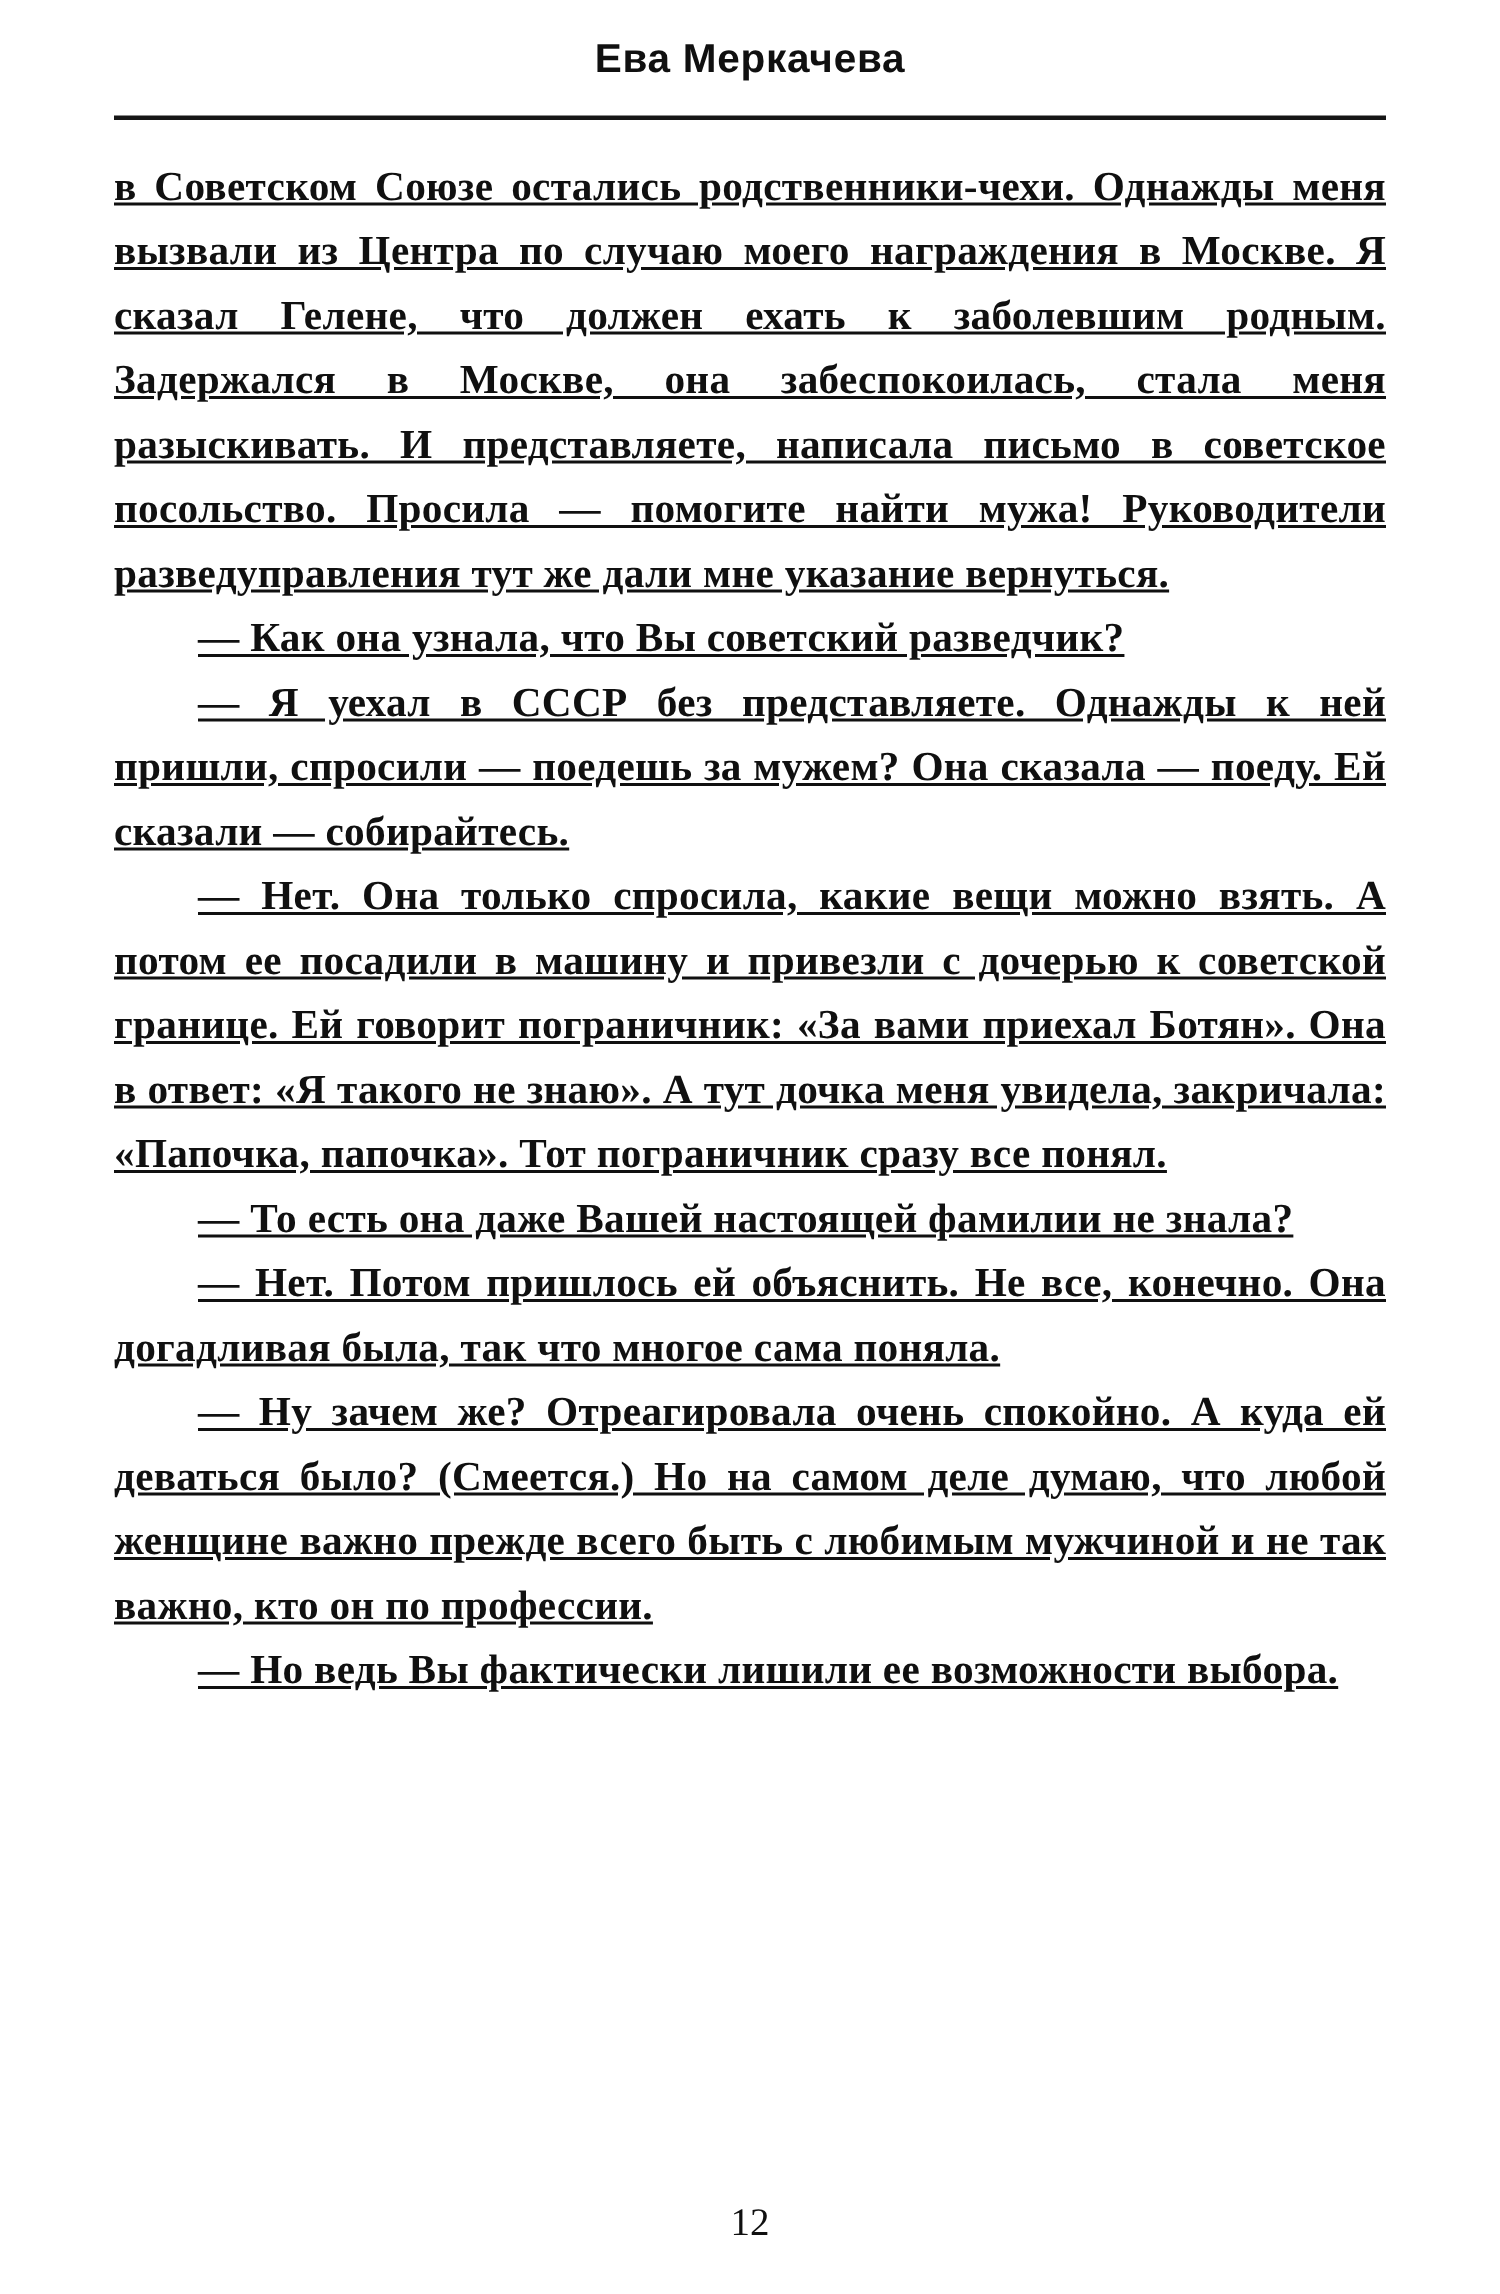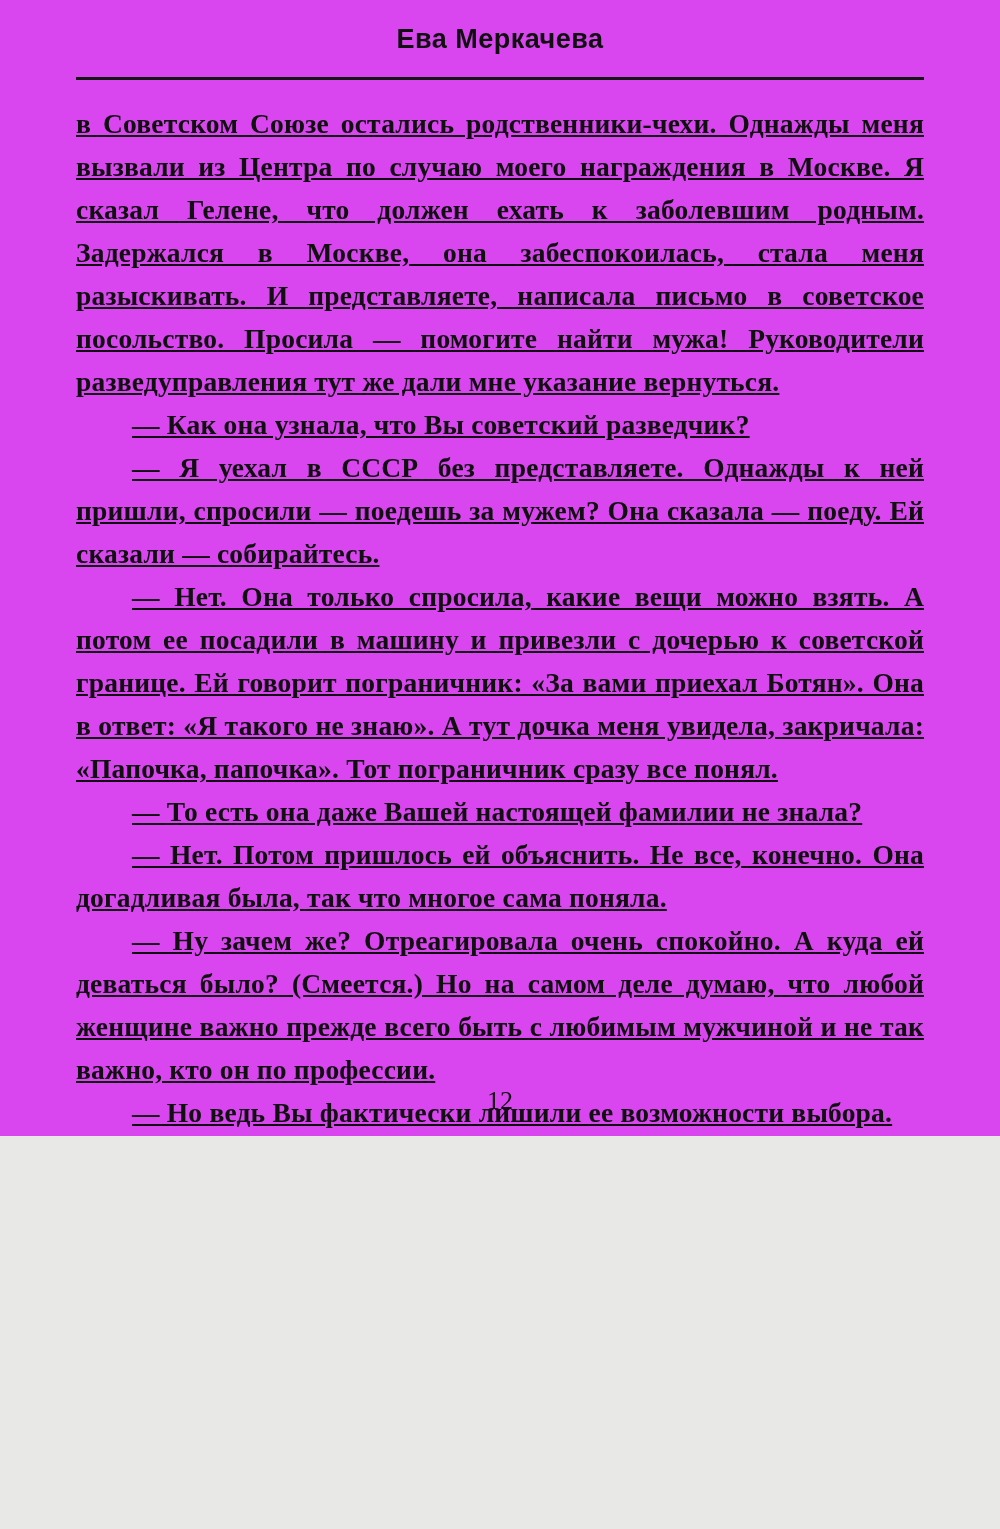--- a/index.html
+++ b/index.html
@@ -3,23 +3,23 @@
 <meta charset="utf-8">
 <style>
   html, body {
     margin: 0;
     padding: 0;
     background: #e8e8e6;
   }
   .page {
     position: relative;
     width: 1000px;
-    height: 1136px;
+    height: 1529px;
     margin: 0 auto;
-    background: #d946ef;
+    background: #ffffff;
     color: #101010;
     box-sizing: border-box;
     padding: 20px 76px 0 76px;
     font-family: "Liberation Serif", "DejaVu Serif", serif;
     overflow: hidden;
   }
   .header-author {
     text-align: center;
     font-family: "Liberation Sans", "DejaVu Sans", sans-serif;
     font-weight: 700;
@@ -46,21 +46,21 @@
     text-indent: 56px;
     text-decoration: underline;
   }
   .page-body p.noindent {
     text-indent: 0;
   }
   .page-number {
     position: absolute;
     left: 0;
     right: 0;
-    bottom: 20px;
+    bottom: 32px;
     text-align: center;
     font-weight: 400;
     font-size: 26px;
     font-family: "Liberation Serif", "DejaVu Serif", serif;
   }
 </style>
 </head>
 <body>
 
 <div class="page">

